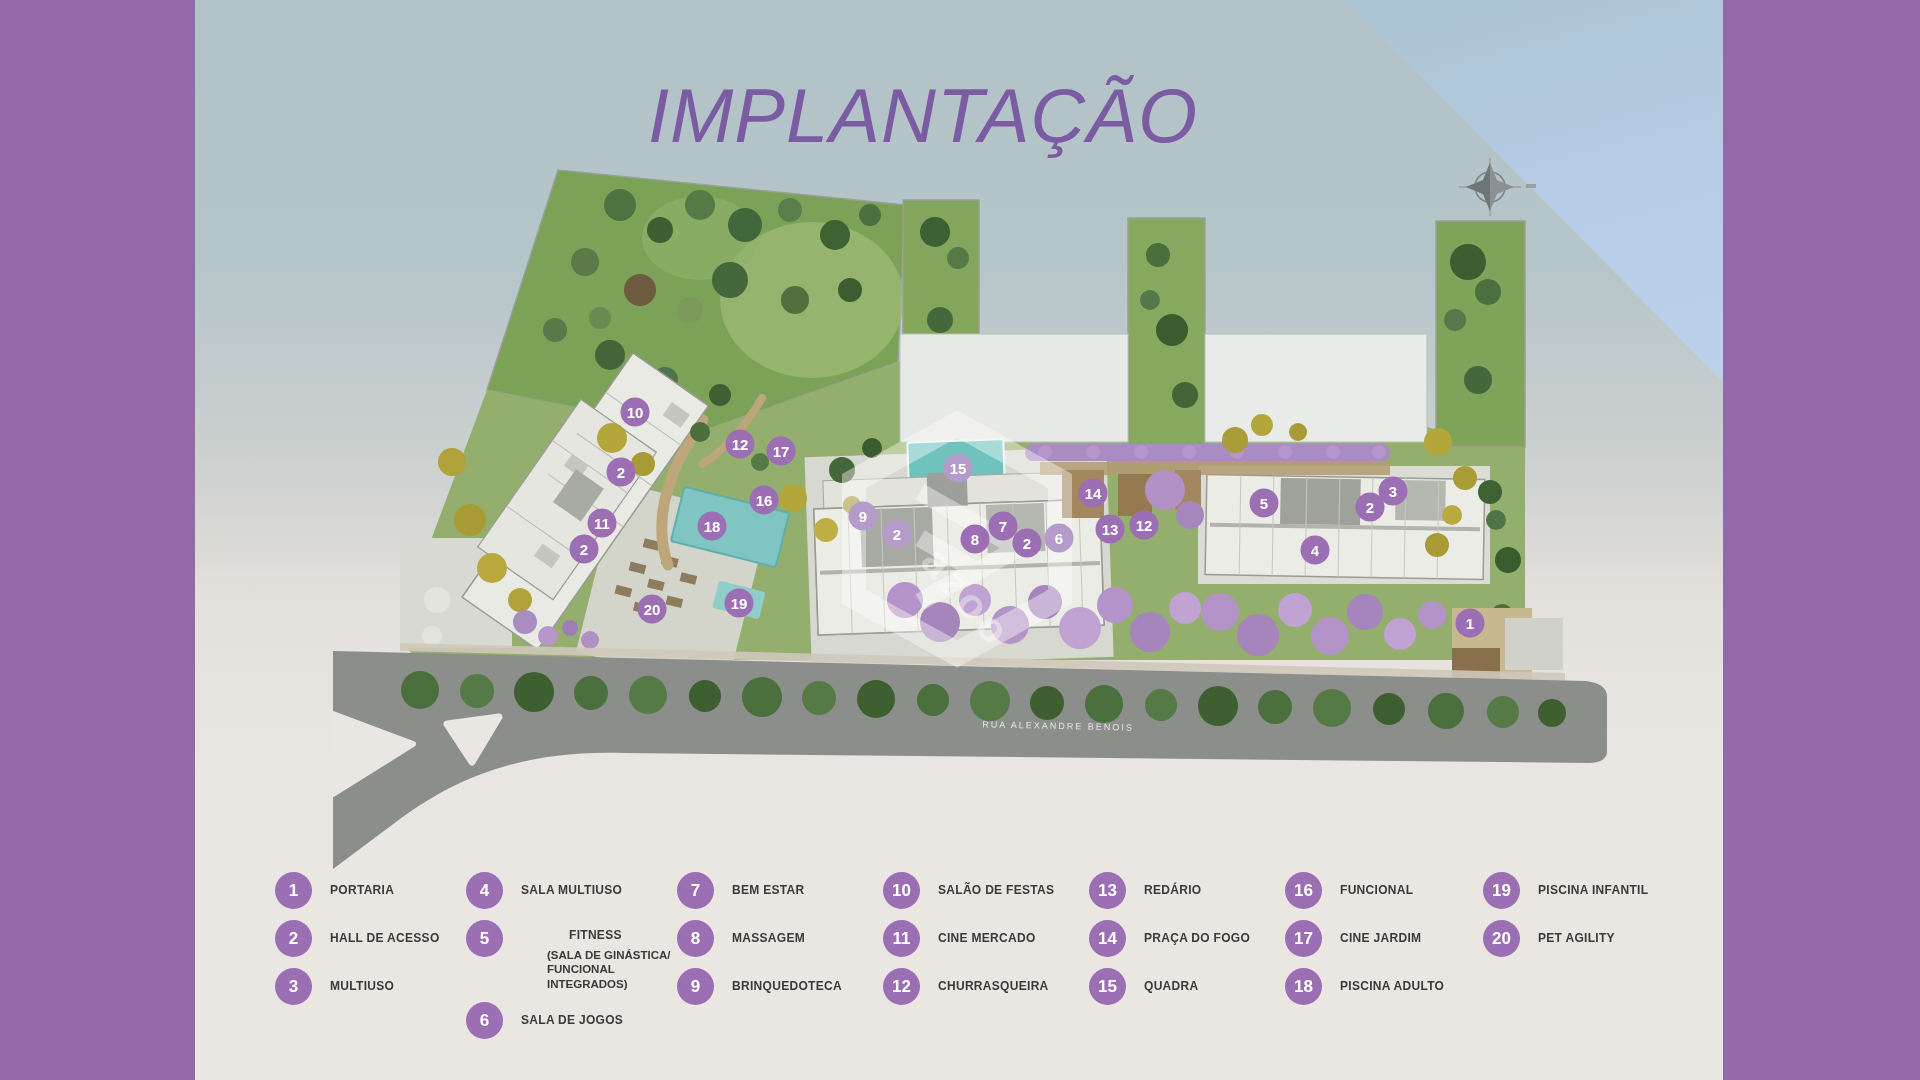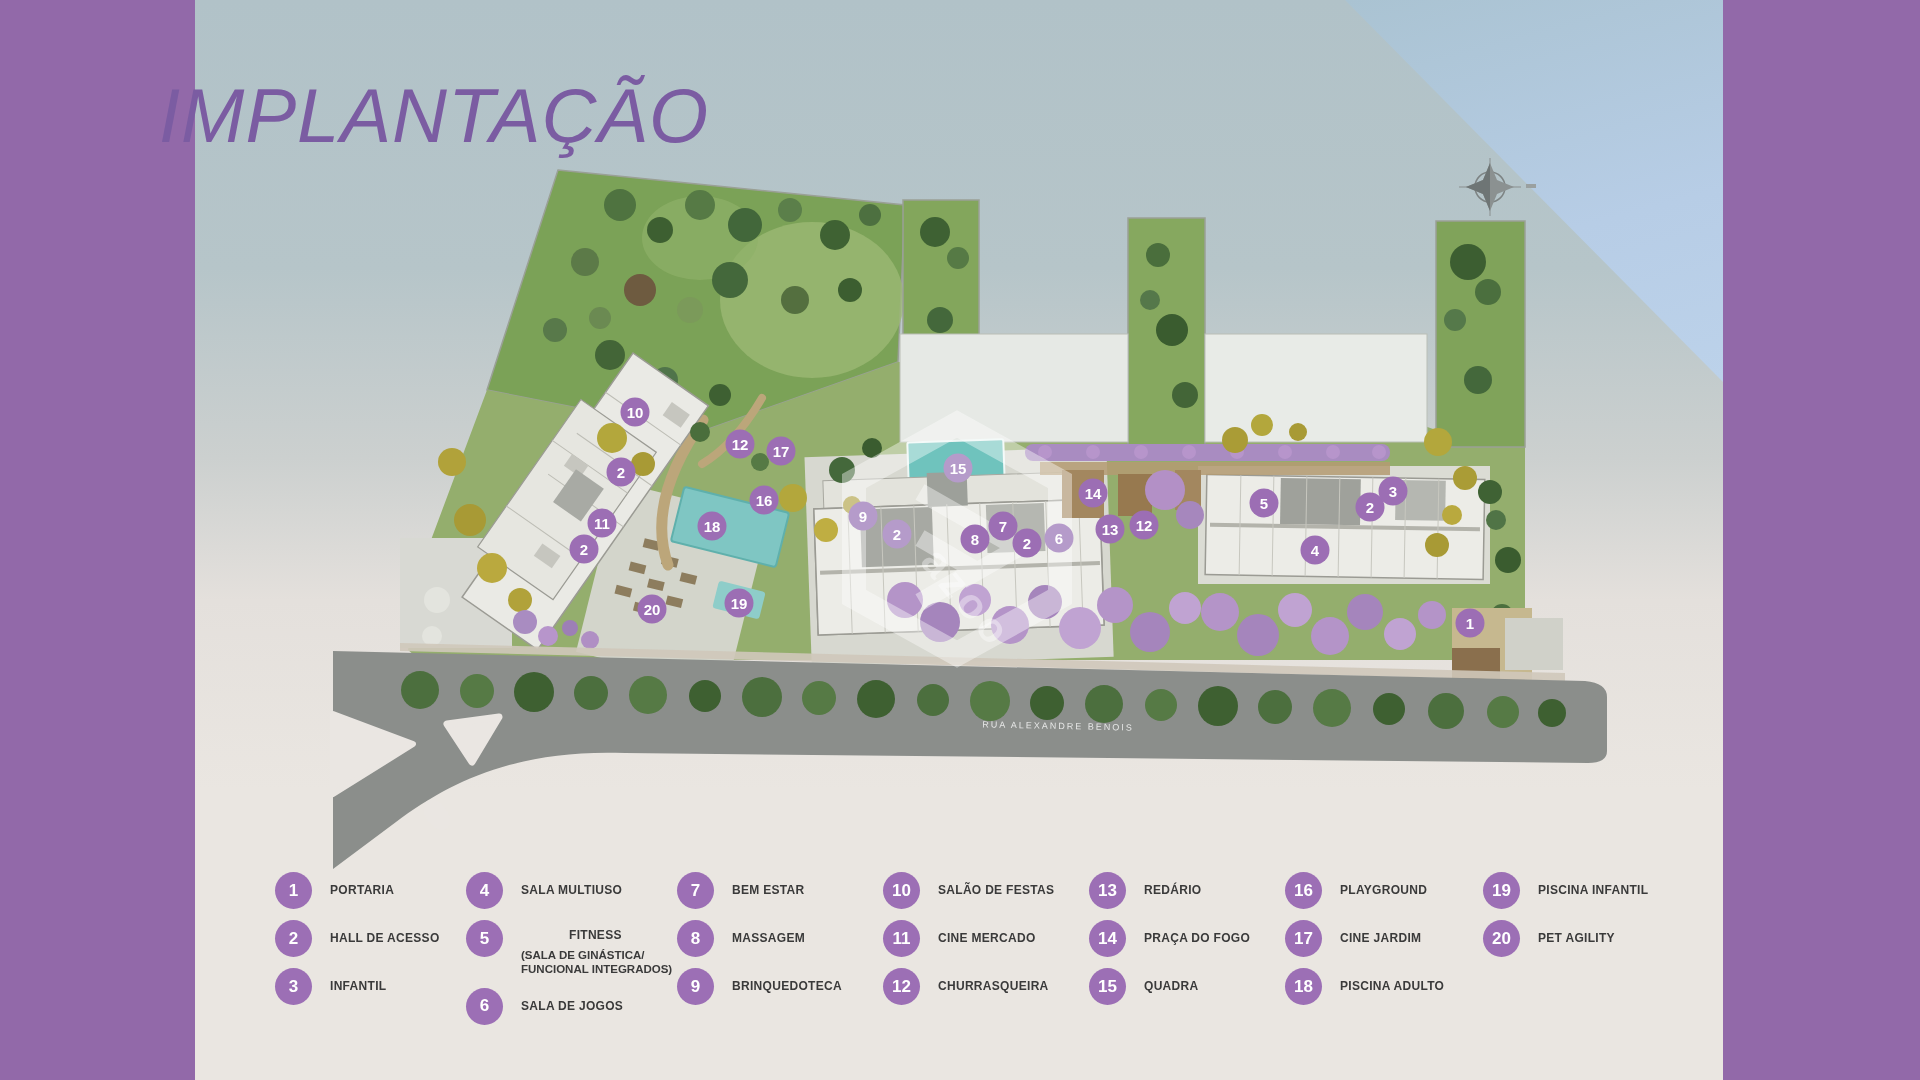--- a/index.html
+++ b/index.html
@@ -9,21 +9,21 @@
   .band{position:absolute;top:0;height:1080px;background:var(--band_purple,#9269a9);}
   .band.left{left:0;width:195px;}
   .band.right{left:1723px;width:197px;}
   
   .sky{position:absolute;left:195px;top:0;width:1528px;height:790px;
        background:linear-gradient(180deg,#b1c2c8 0%,#b6c5c9 34%,#ccd0cf 58%,#e4e0dc 76%,#eae6e1 100%);}
   .sky-triangle{position:absolute;left:1345px;top:0;width:378px;height:382px;
        clip-path:polygon(0 0,100% 0,100% 100%);
        background:linear-gradient(165deg,#aac3d2 0%,var(--sky_triangle,#b7cde6) 60%,#bcd2ea 100%);}
   
-  .title{position:absolute;left:195px;top:78px;width:1528px;text-align:left;
+  .title{position:absolute;left:195px;top:78px;width:1528px;text-align:center;
          transform:translateX(-36px);font-style:italic;font-weight:300;font-size:76px;
          letter-spacing:1px;color:var(--title_purple,#7b5ca2);line-height:1;}
   
   svg.plan{position:absolute;left:0;top:0;width:1920px;height:1080px;}
   
   .road-label{position:absolute;left:948px;top:721px;width:220px;text-align:center;
       font-size:9px;letter-spacing:2px;color:rgba(255,255,255,0.78);transform:rotate(1.2deg);}
   
   .wm-text{position:absolute;left:948px;top:538px;transform:rotate(50deg);transform-origin:left top;
       font-size:42px;font-weight:bold;letter-spacing:5px;color:rgba(255,255,255,0.38);}
@@ -42,21 +42,21 @@
   .legend-col:nth-child(5){left:1089px;}
   .legend-col:nth-child(6){left:1285px;}
   .legend-col:nth-child(7){left:1483px;}
   .legend-item{display:flex;align-items:flex-start;}
   .legend-num{flex:0 0 37px;width:37px;height:37px;border-radius:50%;
       background:var(--legend_purple,#9c6fb5);color:#fff;font-weight:bold;font-size:17px;
       display:flex;align-items:center;justify-content:center;}
   .legend-text{margin-left:18px;max-width:175px;color:var(--text_dark,#3a3a3a);}
   .legend-label{font-size:12px;font-weight:600;line-height:37px;letter-spacing:.3px;white-space:nowrap;}
   .legend-item.has-sub .legend-label{line-height:30px;margin-left:48px;}
-  .legend-sublabel{font-size:11.5px;font-weight:600;line-height:1.25;margin-top:-2px;}
+  .legend-sublabel{font-size:11.5px;font-weight:600;line-height:1.25;margin-top:-2px;margin-left:26px;}
   
   .disclaimer{position:absolute;left:195px;top:1044px;width:1528px;text-align:center;
       font-size:13px;color:#4c4c4c;letter-spacing:.2px;}
 </style>
 </head>
 <body>
 
 <div class="stage">
 
   <div class="sky"></div>
@@ -346,21 +346,21 @@
         </div>
         <div class="legend-item">
           <div class="legend-num">2</div>
           <div class="legend-text">
             <div class="legend-label">HALL DE ACESSO</div>
           </div>
         </div>
         <div class="legend-item">
           <div class="legend-num">3</div>
           <div class="legend-text">
-            <div class="legend-label">INFANTIL</div>
+            <div class="legend-label">MULTIUSO</div>
           </div>
         </div>
       </div>
       <div class="legend-col">
         <div class="legend-item">
           <div class="legend-num">4</div>
           <div class="legend-text">
             <div class="legend-label">SALA MULTIUSO</div>
           </div>
         </div>
@@ -435,21 +435,21 @@
           <div class="legend-num">15</div>
           <div class="legend-text">
             <div class="legend-label">QUADRA</div>
           </div>
         </div>
       </div>
       <div class="legend-col">
         <div class="legend-item">
           <div class="legend-num">16</div>
           <div class="legend-text">
-            <div class="legend-label">PLAYGROUND</div>
+            <div class="legend-label">FUNCIONAL</div>
           </div>
         </div>
         <div class="legend-item">
           <div class="legend-num">17</div>
           <div class="legend-text">
             <div class="legend-label">CINE JARDIM</div>
           </div>
         </div>
         <div class="legend-item">
           <div class="legend-num">18</div>

